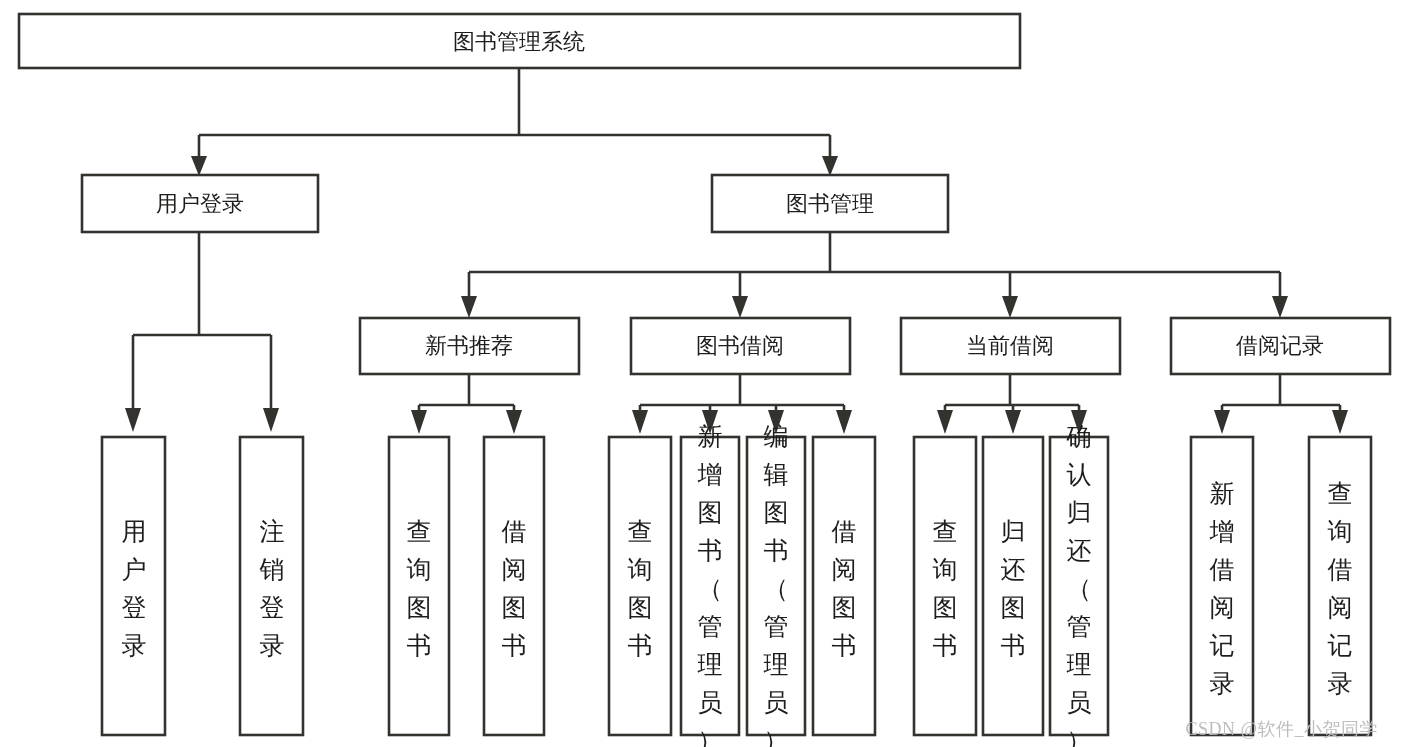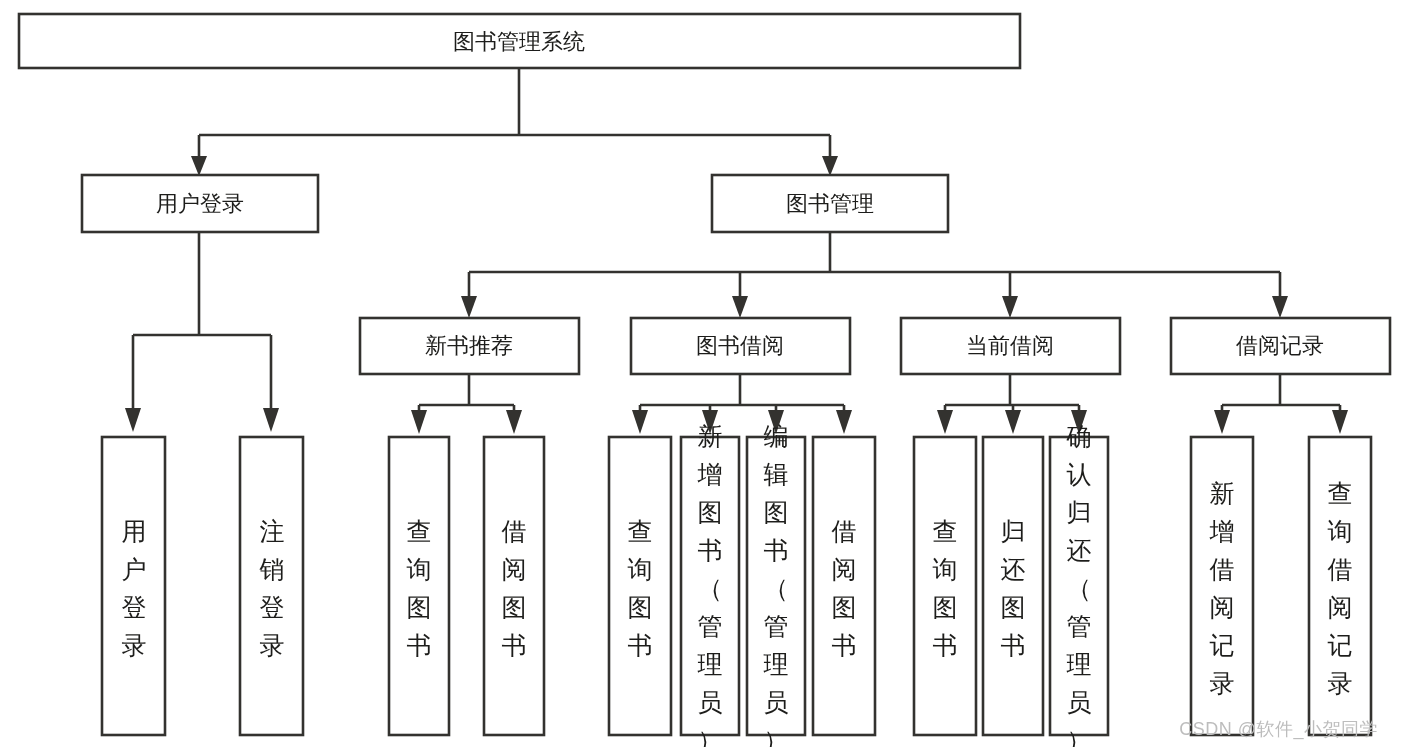--- a/index.html
+++ b/index.html
@@ -53,21 +53,21 @@
     font-family: "Liberation Sans", "DejaVu Sans", sans-serif;
     font-size: 25px;
     text-anchor: middle;
   }
   .watermark-text {
     position: absolute;
     right: 12px;
     bottom: 6px;
     color: #bdbdbd;
     font-size: 18px;
-    font-family: Liberation Sans, sans-serif;
+    font-family: Liberation Serif, serif;
     letter-spacing: 0.5px;
     white-space: nowrap;
     user-select: none;
   }
 </style>
 </head>
 <body>
 
 <div id="diagram-root">
   <svg class="flow" viewBox="0 0 1405 747" xmlns="http://www.w3.org/2000/svg">

